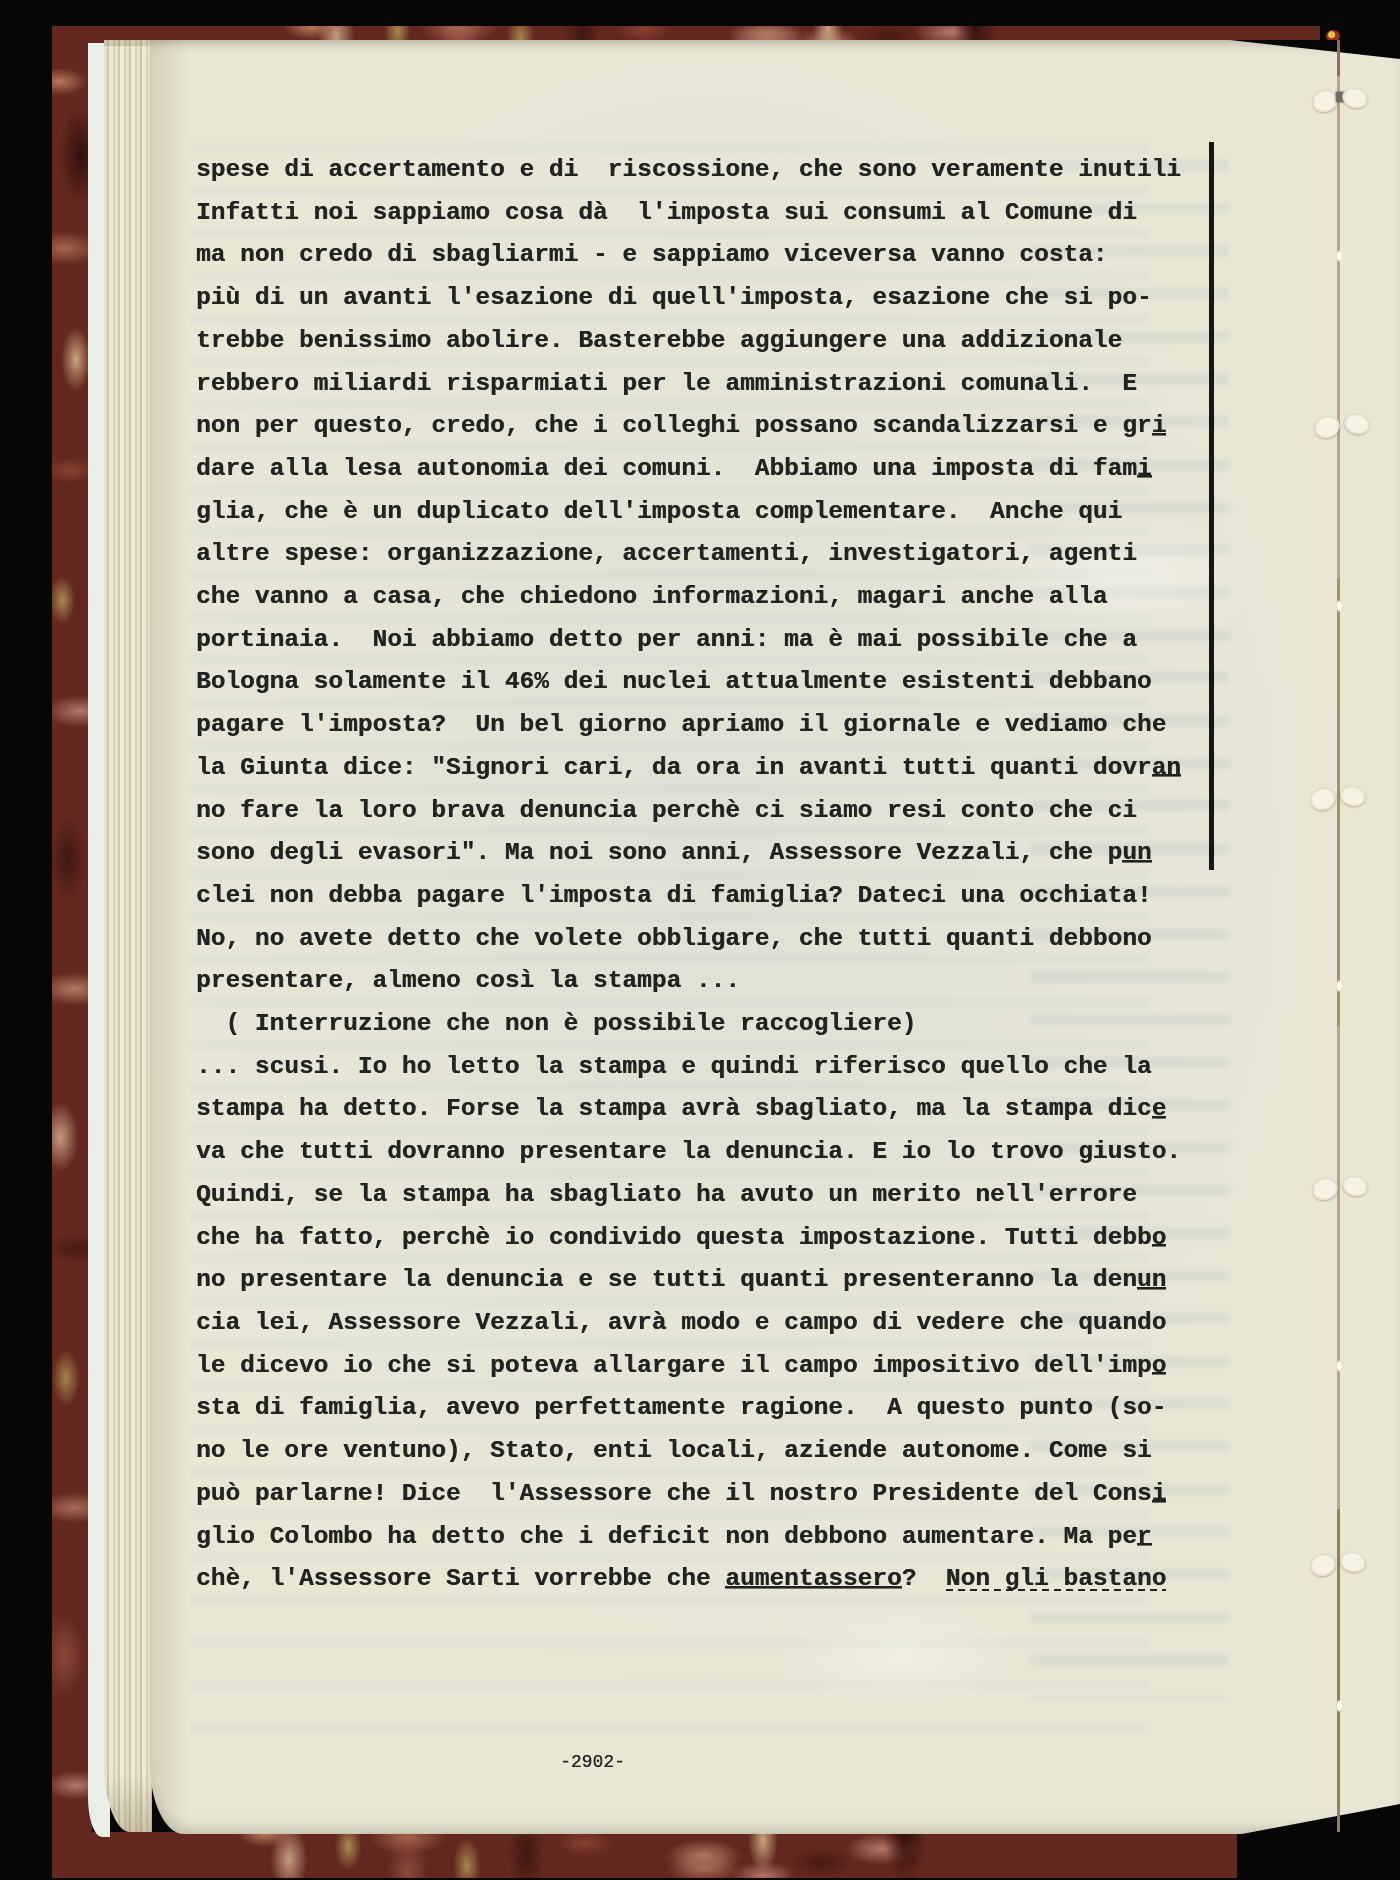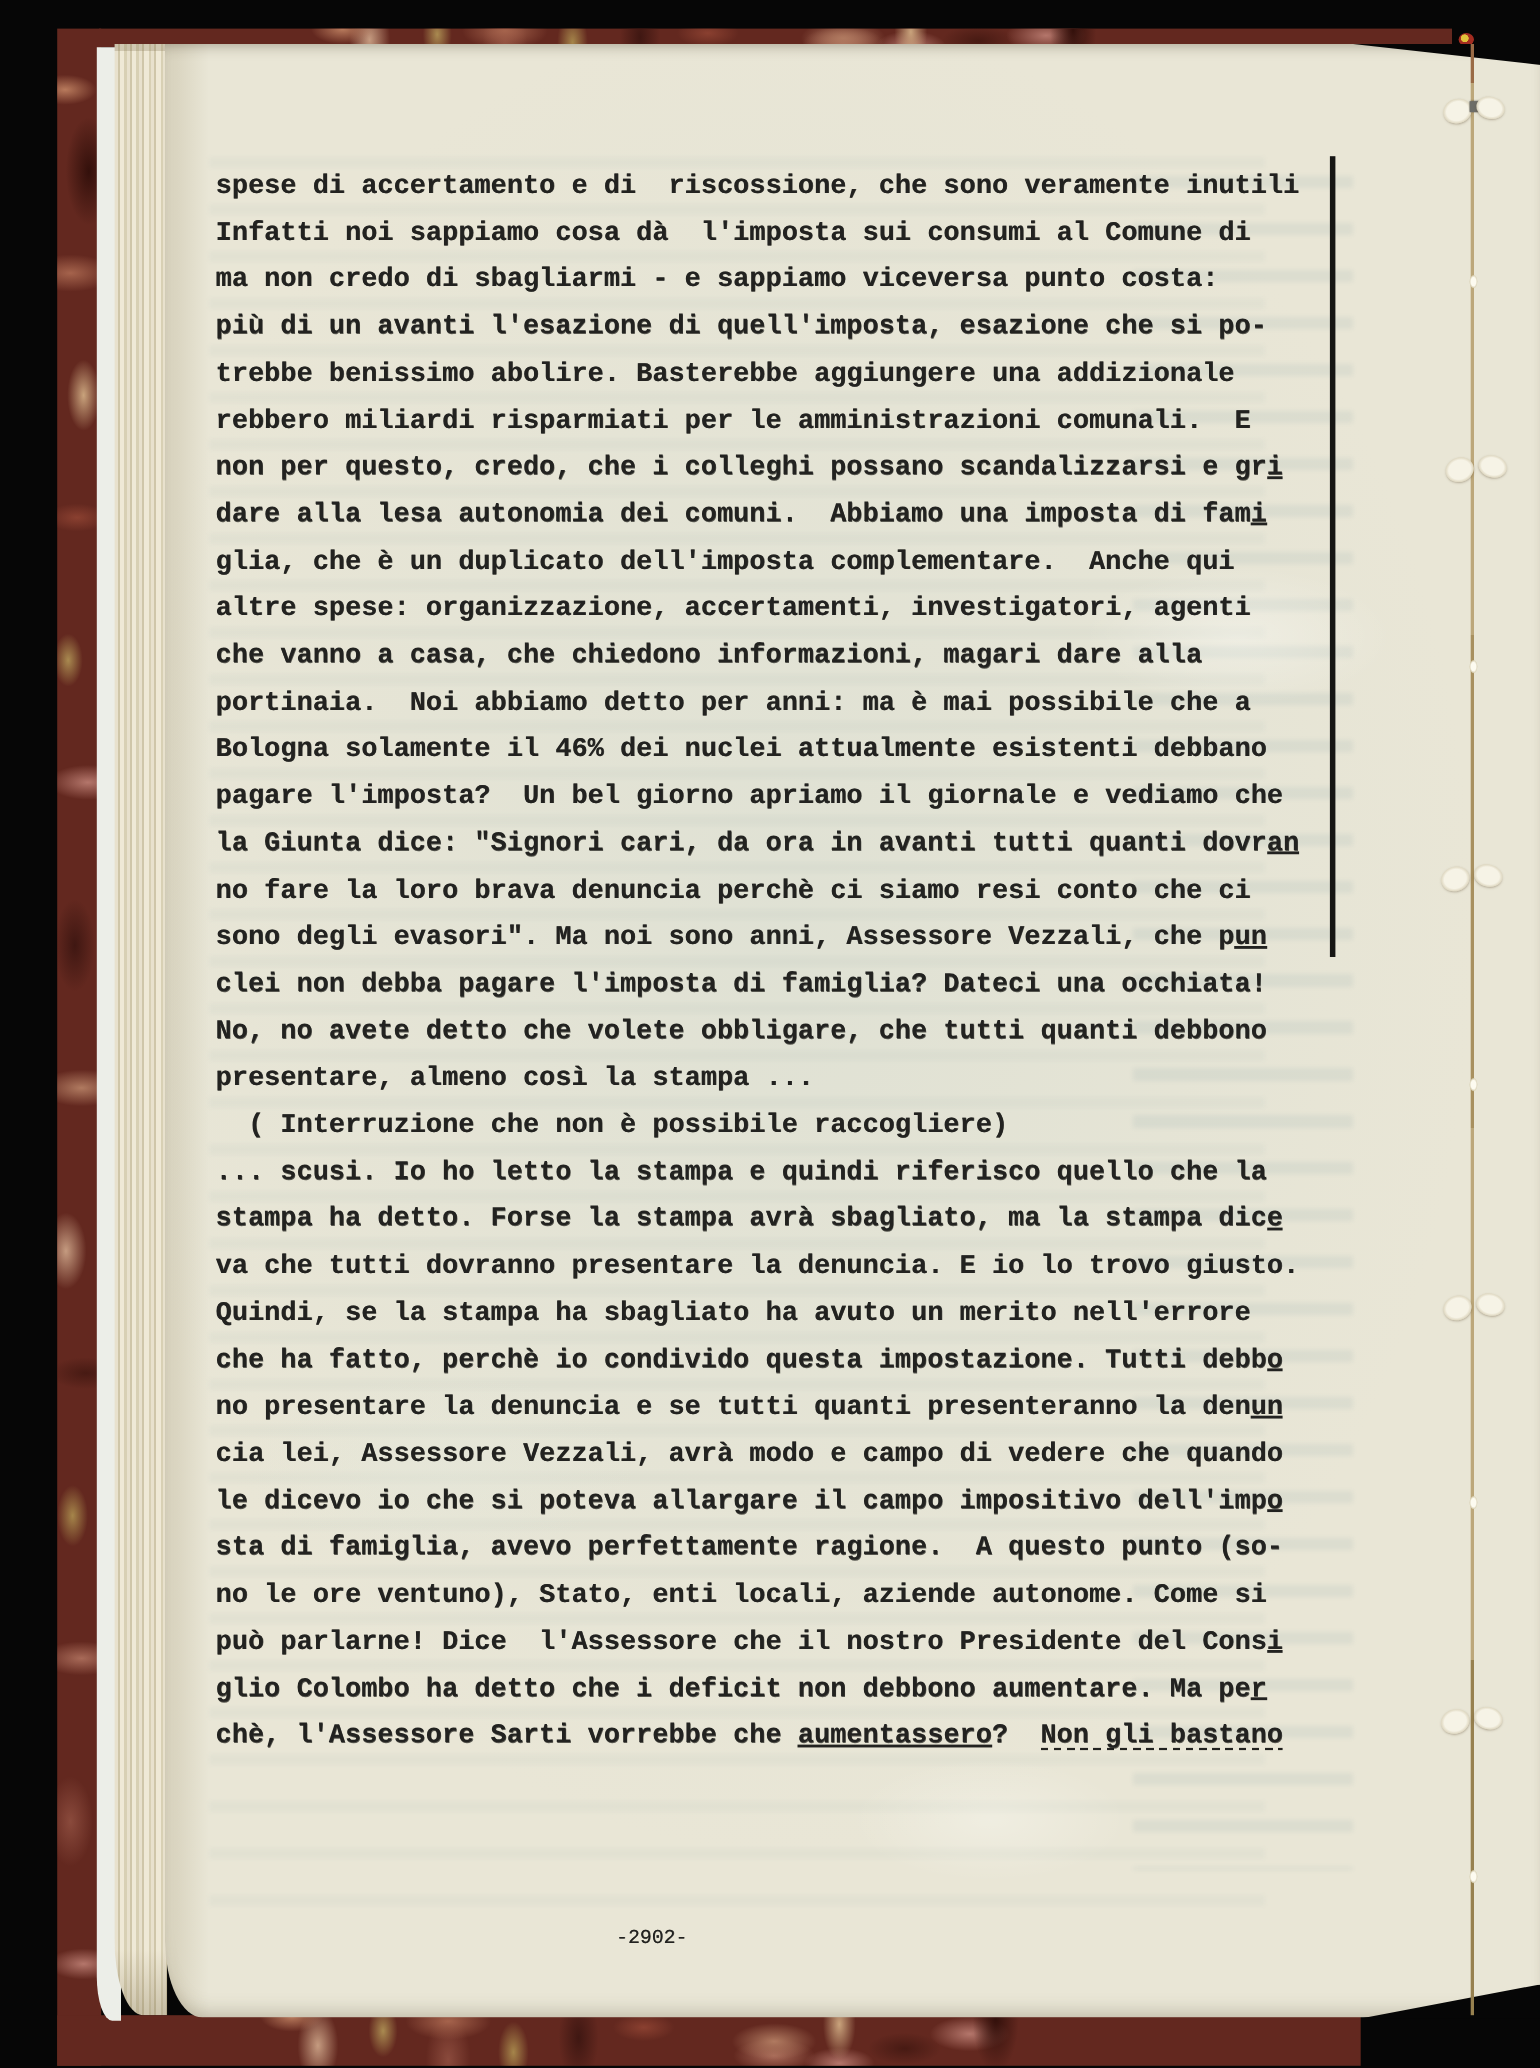--- a/index.html
+++ b/index.html
@@ -140,29 +140,29 @@
   <div class="stitch-dot" style="left:1336px;top:600px;"></div>
   <div class="stitch-dot" style="left:1336px;top:980px;"></div>
   <div class="stitch-dot" style="left:1336px;top:1360px;"></div>
   <div class="stitch-dot" style="left:1336px;top:1700px;"></div>
 
   <div class="margin-rule"></div>
 
   <div class="textcol">
       <div class="line"><span>spese di accertamento e di  riscossione, che sono veramente inutili</span></div>
       <div class="line"><span>Infatti noi sappiamo cosa dà  l'imposta sui consumi al Comune di</span></div>
-      <div class="line"><span>ma non credo di sbagliarmi - e sappiamo viceversa punto costa:</span></div>
+      <div class="line"><span>ma non credo di sbagliarmi - e sappiamo viceversa vanno costa:</span></div>
       <div class="line"><span>più di un avanti l'esazione di quell'imposta, esazione che si po-</span></div>
       <div class="line"><span>trebbe benissimo abolire. Basterebbe aggiungere una addizionale</span></div>
       <div class="line"><span>rebbero miliardi risparmiati per le amministrazioni comunali.  E</span></div>
       <div class="line"><span>non per questo, credo, che i colleghi possano scandalizzarsi e gr</span><span class="u">i</span></div>
       <div class="line"><span>dare alla lesa autonomia dei comuni.  Abbiamo una imposta di fam</span><span class="u">i</span></div>
       <div class="line"><span>glia, che è un duplicato dell'imposta complementare.  Anche qui</span></div>
       <div class="line"><span>altre spese: organizzazione, accertamenti, investigatori, agenti</span></div>
-      <div class="line"><span>che vanno a casa, che chiedono informazioni, magari dare alla</span></div>
+      <div class="line"><span>che vanno a casa, che chiedono informazioni, magari anche alla</span></div>
       <div class="line"><span>portinaia.  Noi abbiamo detto per anni: ma è mai possibile che a</span></div>
       <div class="line"><span>Bologna solamente il 46% dei nuclei attualmente esistenti debbano</span></div>
       <div class="line"><span>pagare l'imposta?  Un bel giorno apriamo il giornale e vediamo che</span></div>
       <div class="line"><span>la Giunta dice: "Signori cari, da ora in avanti tutti quanti dovr</span><span class="u">an</span></div>
       <div class="line"><span>no fare la loro brava denuncia perchè ci siamo resi conto che ci</span></div>
       <div class="line"><span>sono degli evasori". Ma noi sono anni, Assessore Vezzali, che p</span><span class="u">un</span></div>
       <div class="line"><span>clei non debba pagare l'imposta di famiglia? Dateci una occhiata!</span></div>
       <div class="line"><span>No, no avete detto che volete obbligare, che tutti quanti debbono</span></div>
       <div class="line"><span>presentare, almeno così la stampa ...</span></div>
       <div class="line"><span>  ( Interruzione che non è possibile raccogliere)</span></div>

